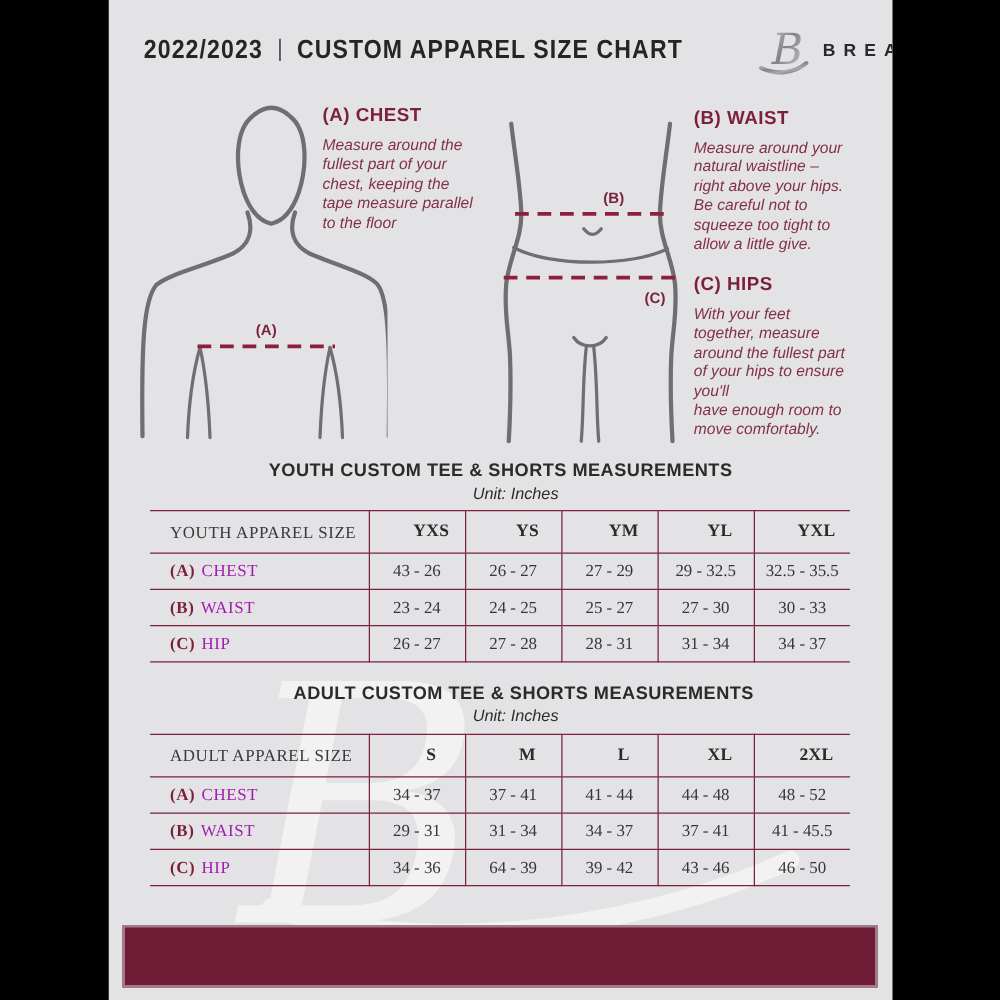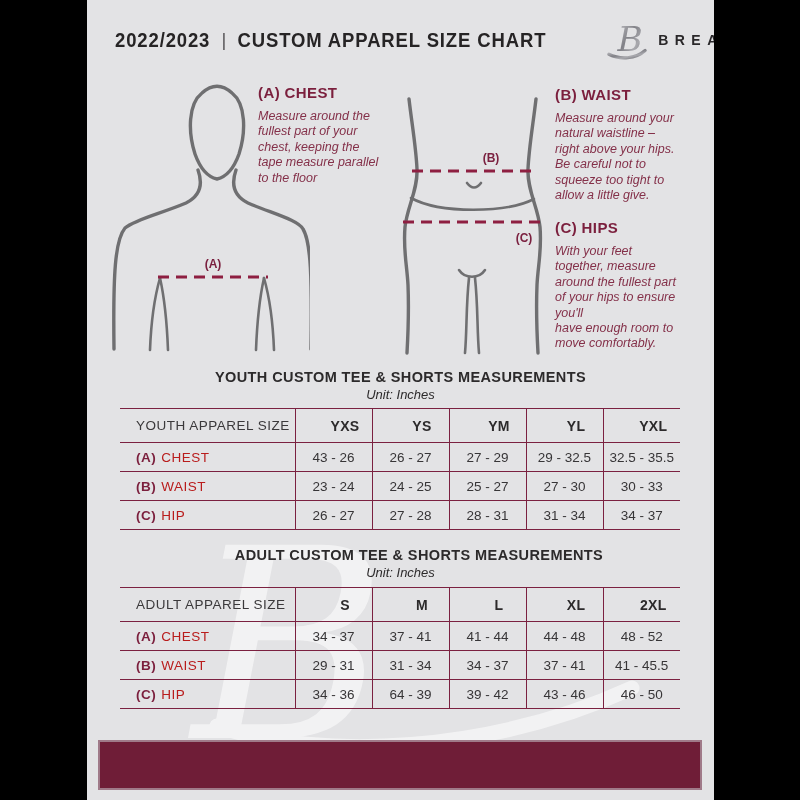--- a/index.html
+++ b/index.html
@@ -29,37 +29,37 @@
   
   .sec { position:absolute; z-index:2; }
   .sec-a { left:171px; top:84px; width:152px; }
   .sec-b { left:468px; top:86px; width:156px; }
   .sec-c { left:468px; top:219px; width:158px; }
   .sec-heading { font-size:15px; font-weight:700; color:#7b1f3d; letter-spacing:.4px; }
   .sec-body { margin-top:8px; font-size:12.5px; line-height:15.4px; font-style:italic; color:#843049; white-space:pre-line; }
 
   
   .tbl-title { position:absolute; left:0; width:627px; text-align:center; font-size:14.5px; font-weight:700; color:#2c2a2b; letter-spacing:.4px; z-index:2; }
-  .tbl-unit { position:absolute; left:0; width:627px; text-align:center; font-size:13px; font-style:italic; color:#2c2a2b; z-index:2; }
+  .tbl-unit { position:absolute; left:12px; width:627px; text-align:center; font-size:13px; font-style:italic; color:#2c2a2b; z-index:2; }
   .youth-title { top:369px; } .youth-unit { top:387px; }
   .adult-title { top:547px;padding-left:37px; } .adult-unit { top:565px; }
 
   table.size-table { position:absolute; left:33px; width:560px; border-collapse:collapse; table-layout:fixed; z-index:2; background:transparent; }
   .youth-table { top:408px; }
   .adult-table { top:587px; }
   .size-table td { border:1.5px solid #7b2140; vertical-align:middle; }
   .size-table td:first-child { border-left:none; }
   .size-table td:last-child { border-right:none; }
-  .size-table tr { height:29px; }
+  .size-table tr { height:29px;font-family:Liberation Serif, serif; }
   .size-table tr.hdr { height:34px; }
   td.cell-label { text-align:left; padding-left:16px; font-size:13.5px; color:#3b393b; letter-spacing:.5px; }
   td.cell-size { text-align:center; font-size:14px; font-weight:700; color:#2c2a2b; letter-spacing:.3px;padding-left:23px; }
   td.cell-val { text-align:center; font-size:13.5px; color:#373537; }
   .row-prefix { font-weight:700; color:#7b1f3d; margin-right:5px; }
-  .row-name { color:#b91c1c; }
+  .row-name { color:#a21caf; }
 
   
   .footer-bar { position:absolute; left:11px; top:740px; width:604px; height:50px; background:#6f1d37; border:2px solid #a07a89; z-index:2; }
 </style>
 </head>
 <body>
 
 <div class="stage">
   <div class="doc">
 

